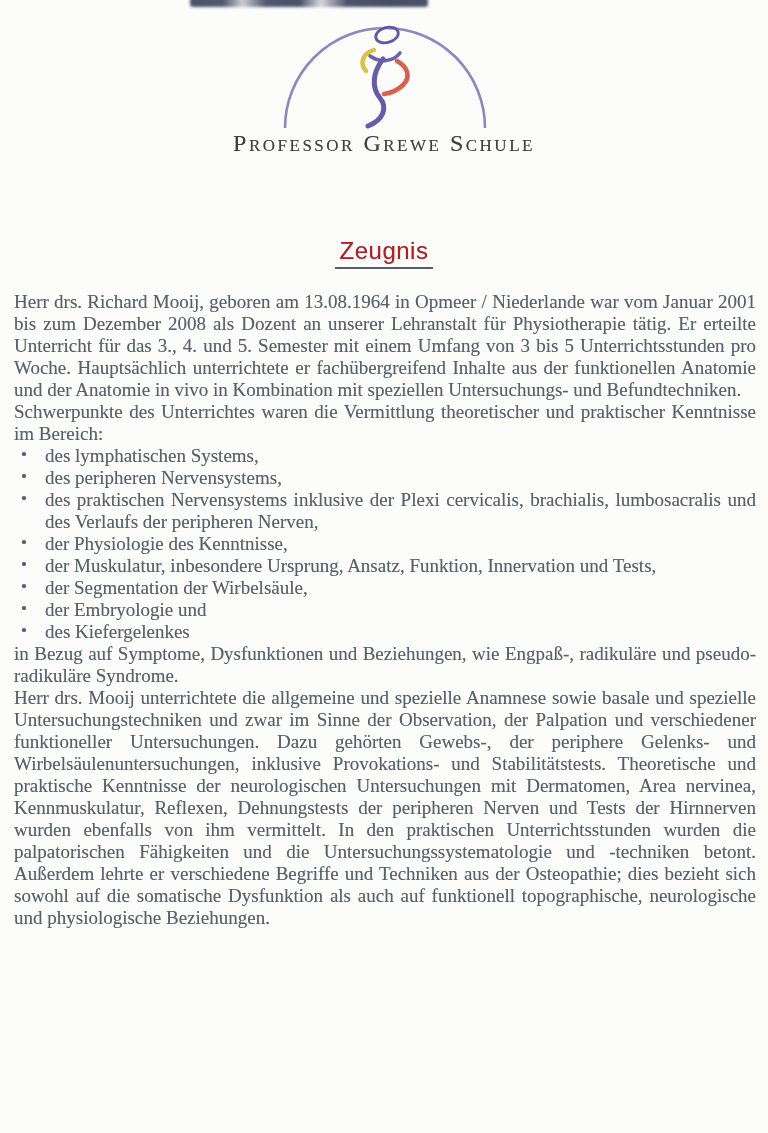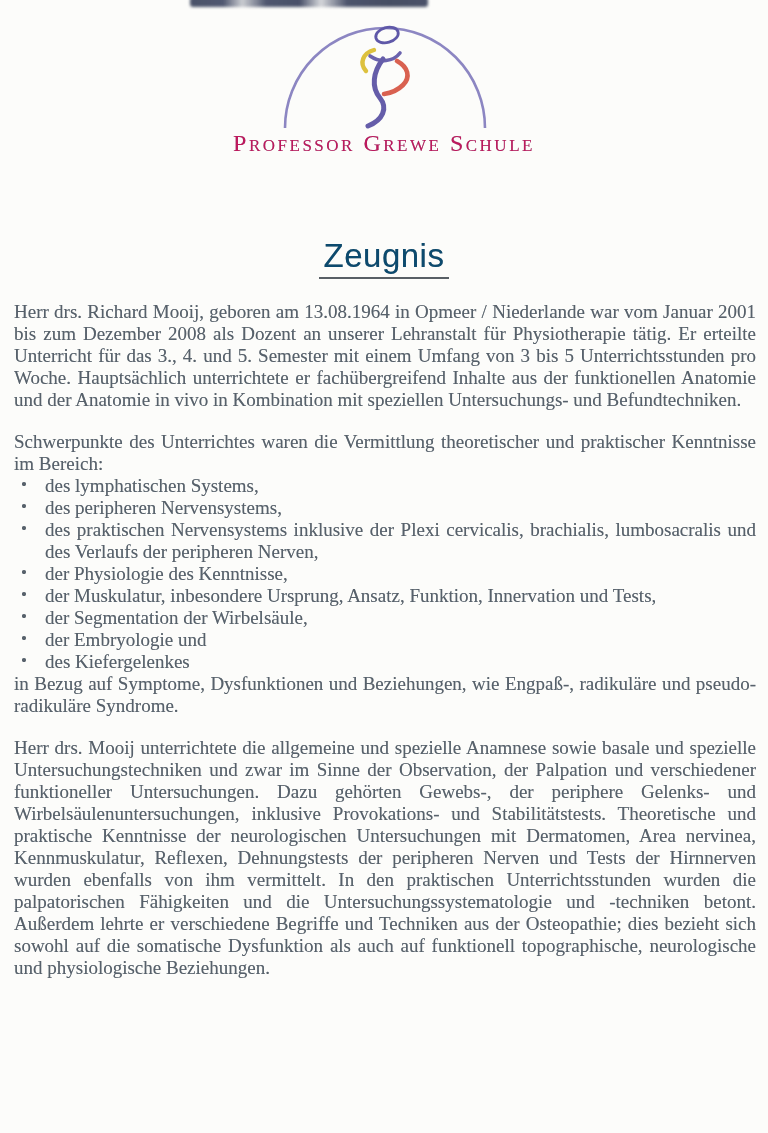--- a/index.html
+++ b/index.html
@@ -25,44 +25,44 @@
       #2e3754 66%, #273049 84%, #2c3550 100%);
     filter: blur(1.6px);
     opacity: .85;
   }
   .header { padding-top: 10px; text-align: center; }
   .logo-svg { display: block; margin: 0 auto; }
   .school-name {
     font-variant: small-caps;
     font-size: 24px;
     letter-spacing: 2.5px;
-    color: #be185d;
+    color: #404040;
     margin-top: -2px;
     text-shadow: 0 0 .6px rgba(76,88,102,.5);
   }
   .title-wrap { text-align: center; margin-top: 80px; }
   .doc-title {
     display: inline-block;
     font-family: "Liberation Sans", sans-serif;
-    font-size: 33px;
+    font-size: 24px;
     letter-spacing: .5px;
-    color: #0c4a6e;
+    color: #b91c1c;
     border-bottom: 2px solid #585f65;
     padding: 0 5px 2px 5px;
     text-shadow: 0 0 .5px rgba(71,79,86,.5);
   }
   .main {
     margin: 22px 12px 0 14px;
     font-size: 19px;
     line-height: 22px;
     text-align: justify;
     text-shadow: 0 0 .5px rgba(87,97,107,.45);
   }
   .para { margin: 0; }
-  .gap-above { margin-top: 20px; }
+  .gap-above { }
   .bullet {
     position: relative;
     padding-left: 31px;
   }
   .bullet .dot {
     position: absolute;
     left: 7px;
     top: -1px;
     font-size: 17px;
   }

